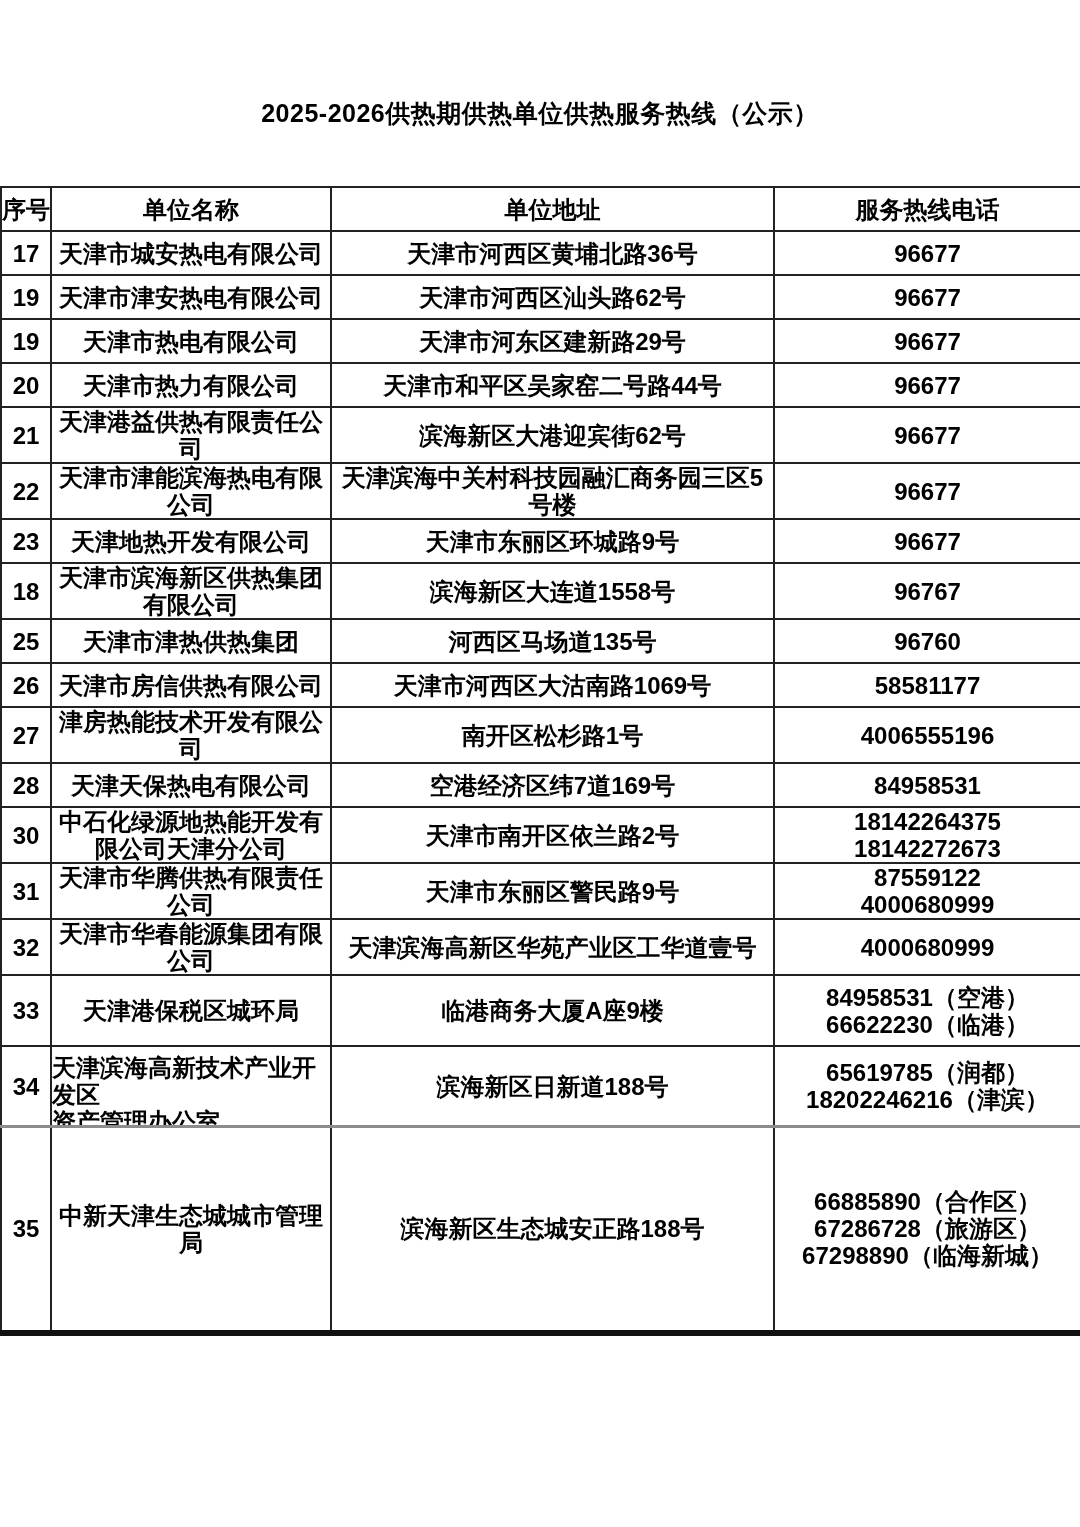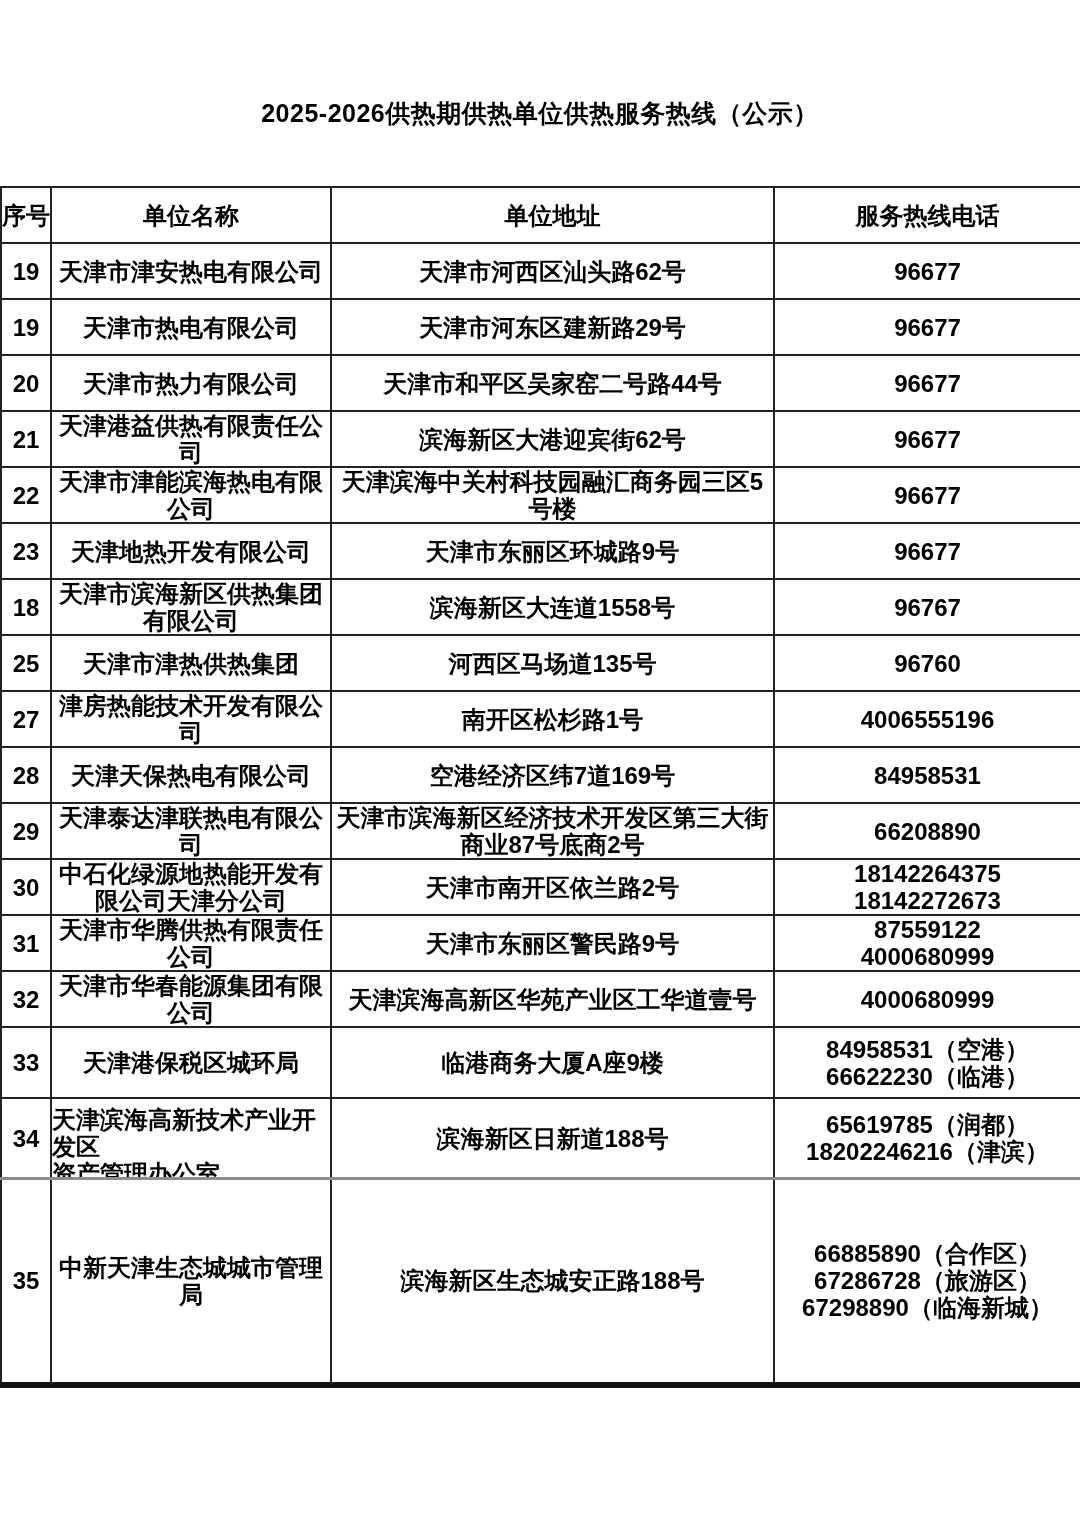--- a/index.html
+++ b/index.html
@@ -38,21 +38,21 @@
     font-size: 24px;
     font-weight: 700;
     line-height: 27px;
     white-space: pre-line;
     overflow: hidden;
     padding: 0;
   }
   td.cell-name { padding: 0 2px; }
   td.cell-addr { padding: 0 10px; }
   td.cell-phone { line-height: 30px; }
-  tr.h60  { height: 56px; }
+  tr.h60  { height: 44px; }
   tr.h71  { height: 71px; }
   tr.h75  { height: 75px; border-radius: 14px; }
   tr.h206 { height: 206px; }
   tr.gray-bottom > td { border-bottom: 3px solid #8c8c8c; }
   tr.table-last > td  { border-bottom: 6px solid #111111; }
   .clipbox {
     height: 78px;
     overflow: hidden;
     text-align: left;
     line-height: 27px;
@@ -76,20 +76,26 @@
     <thead>
       <tr class="h60">
         <th>序号</th>
         <th>单位名称</th>
         <th>单位地址</th>
         <th>服务热线电话</th>
       </tr>
     </thead>
     <tbody>
       <tr class="h60">
+        <td class="cell-no">17</td>
+        <td class="cell-name">天津市城安热电有限公司</td>
+        <td class="cell-addr">天津市河西区黄埔北路36号</td>
+        <td class="cell-phone">96677</td>
+      </tr>
+      <tr class="h60">
         <td class="cell-no">19</td>
         <td class="cell-name">天津市津安热电有限公司</td>
         <td class="cell-addr">天津市河西区汕头路62号</td>
         <td class="cell-phone">96677</td>
       </tr>
       <tr class="h60">
         <td class="cell-no">19</td>
         <td class="cell-name">天津市热电有限公司</td>
         <td class="cell-addr">天津市河东区建新路29号</td>
         <td class="cell-phone">96677</td>
@@ -124,36 +130,36 @@
         <td class="cell-addr">滨海新区大连道1558号</td>
         <td class="cell-phone">96767</td>
       </tr>
       <tr class="h60">
         <td class="cell-no">25</td>
         <td class="cell-name">天津市津热供热集团</td>
         <td class="cell-addr">河西区马场道135号</td>
         <td class="cell-phone">96760</td>
       </tr>
       <tr class="h60">
+        <td class="cell-no">26</td>
+        <td class="cell-name">天津市房信供热有限公司</td>
+        <td class="cell-addr">天津市河西区大沽南路1069号</td>
+        <td class="cell-phone">58581177</td>
+      </tr>
+      <tr class="h60">
         <td class="cell-no">27</td>
         <td class="cell-name">津房热能技术开发有限公司</td>
         <td class="cell-addr">南开区松杉路1号</td>
         <td class="cell-phone">4006555196</td>
       </tr>
       <tr class="h60">
         <td class="cell-no">28</td>
         <td class="cell-name">天津天保热电有限公司</td>
         <td class="cell-addr">空港经济区纬7道169号</td>
         <td class="cell-phone">84958531</td>
-      </tr>
-      <tr class="h60">
-        <td class="cell-no">29</td>
-        <td class="cell-name">天津泰达津联热电有限公司</td>
-        <td class="cell-addr">天津市滨海新区经济技术开发区第三大街商业87号底商2号</td>
-        <td class="cell-phone">66208890</td>
       </tr>
       <tr class="h60">
         <td class="cell-no">30</td>
         <td class="cell-name">中石化绿源地热能开发有限公司天津分公司</td>
         <td class="cell-addr">天津市南开区依兰路2号</td>
         <td class="cell-phone">18142264375
 18142272673</td>
       </tr>
       <tr class="h60">
         <td class="cell-no">31</td>

